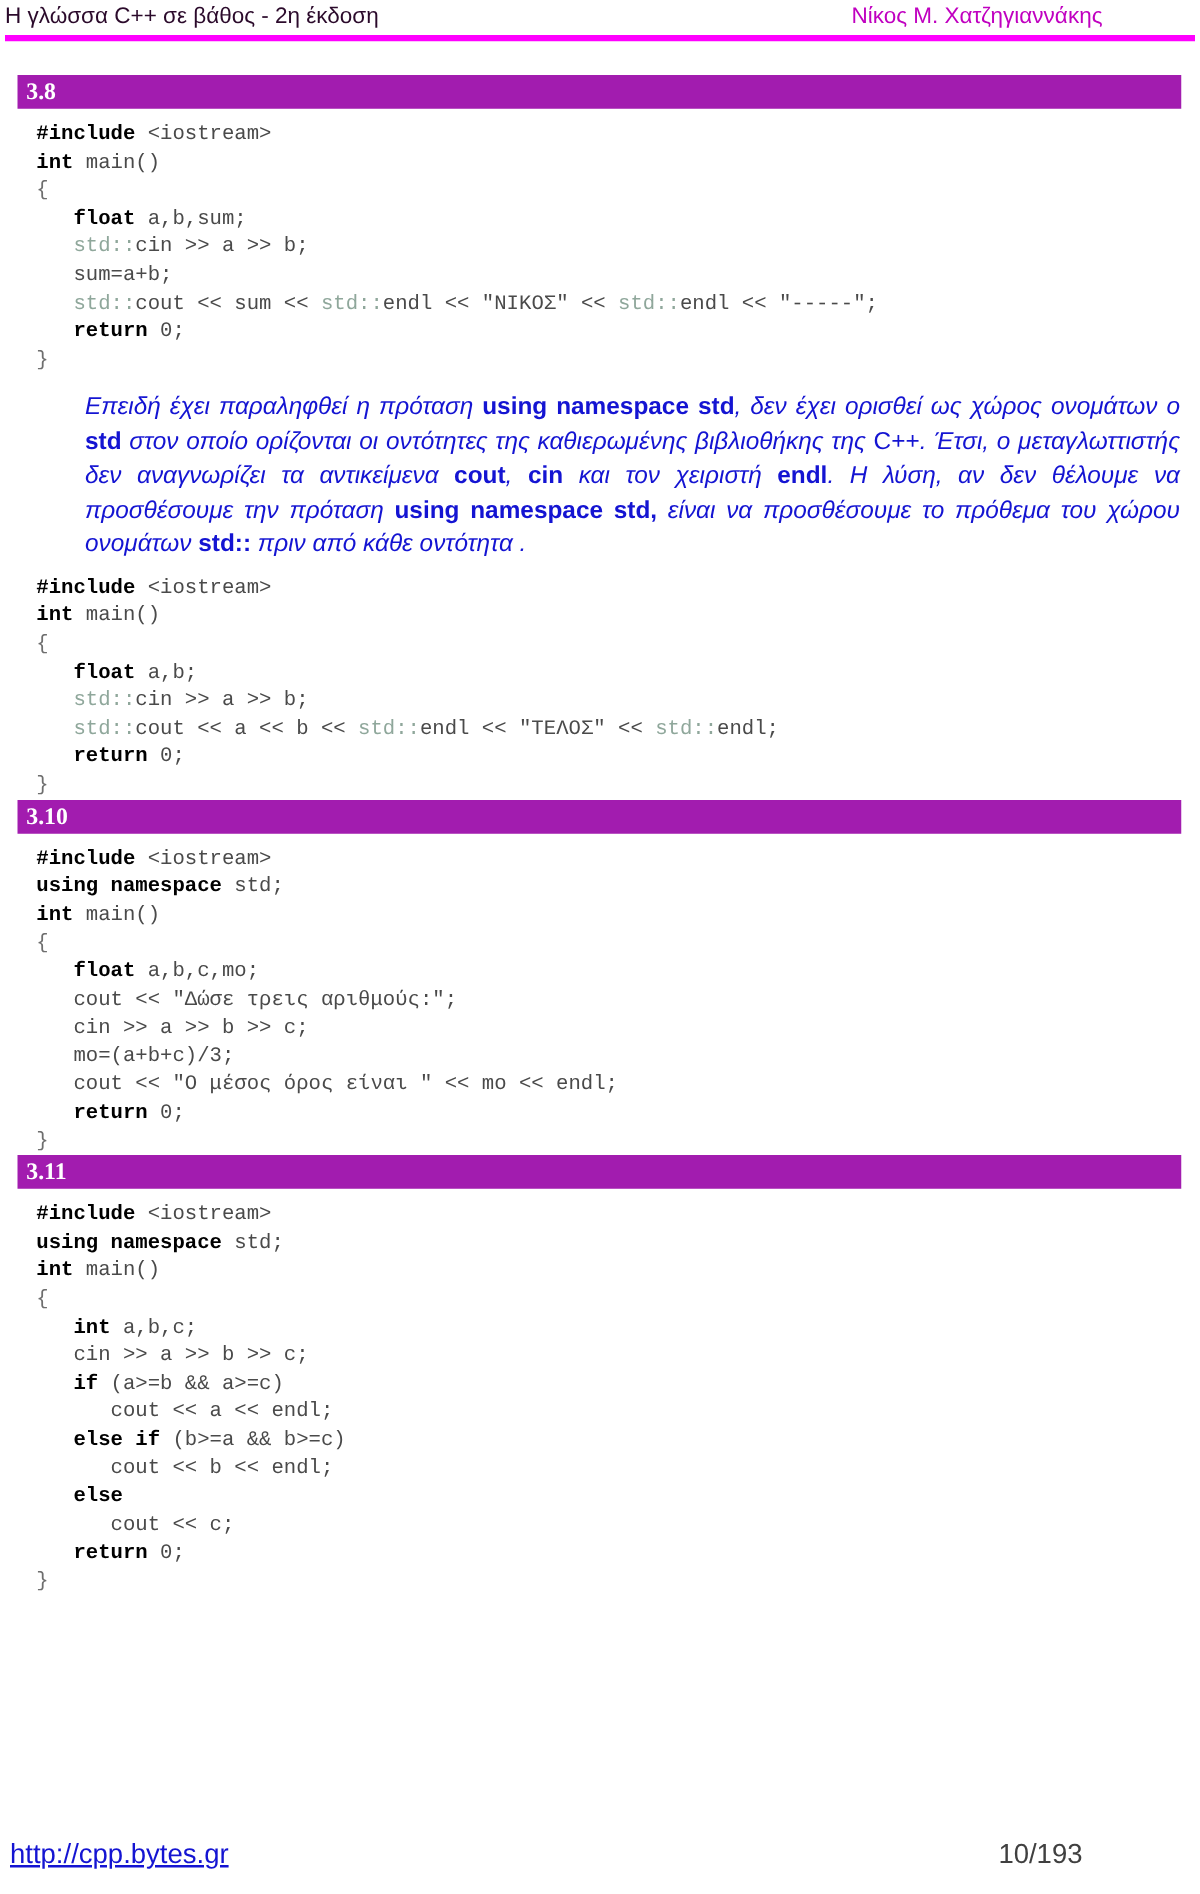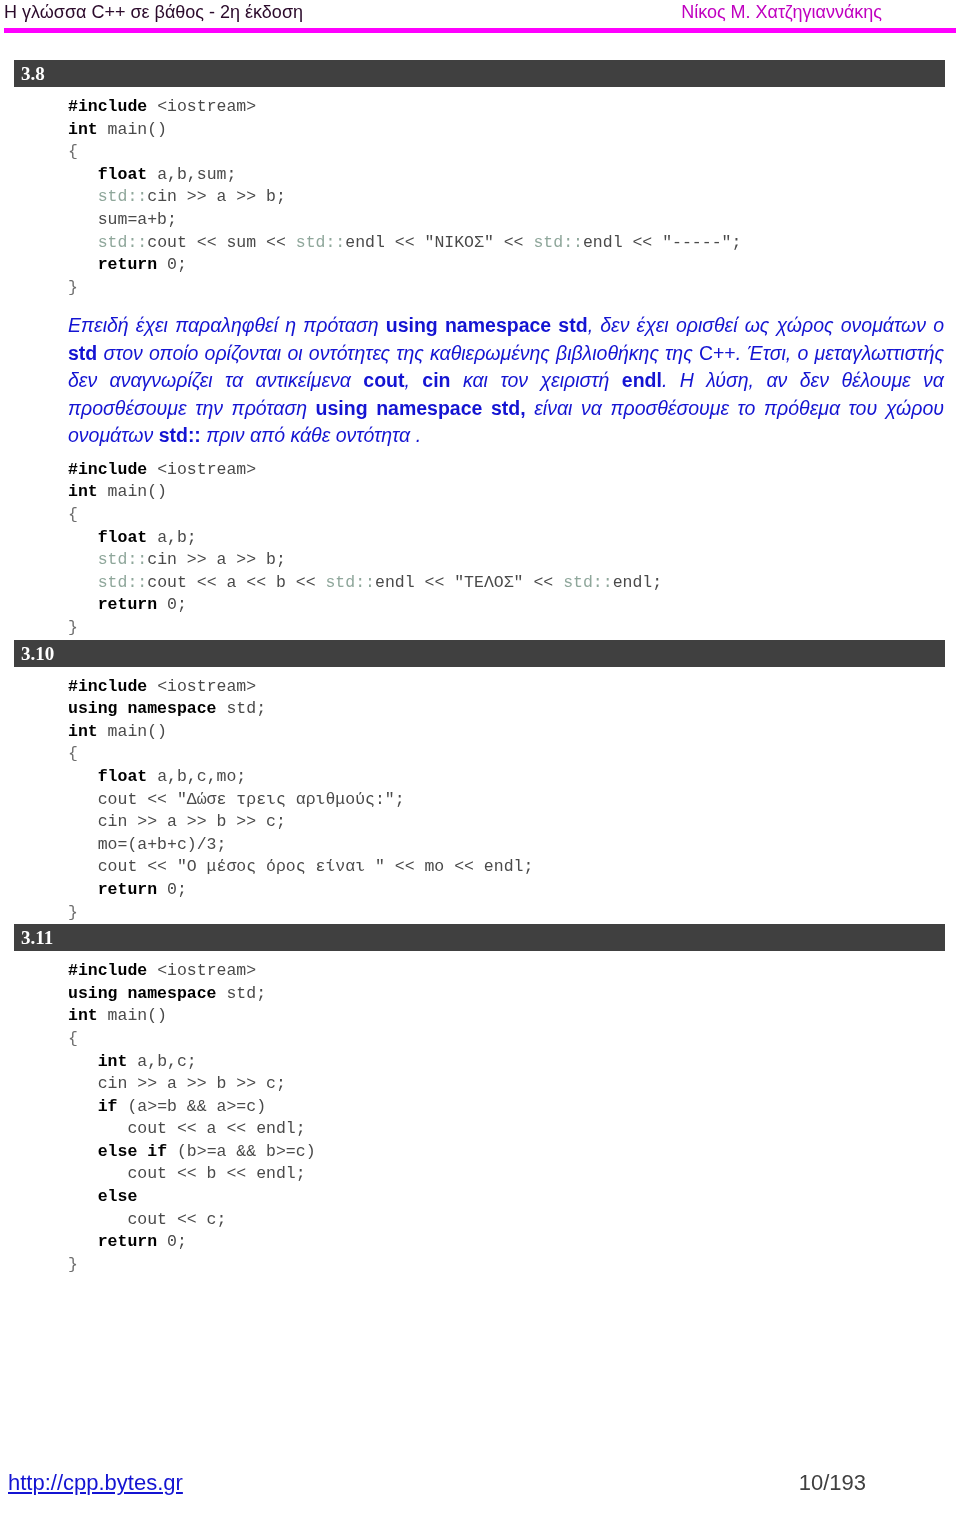--- a/index.html
+++ b/index.html
@@ -59,39 +59,39 @@
     width: 960px;
   }
 
   
   .section {
     position: relative;
   }
   .section-banner {
     margin-left: 14px;
     margin-right: 15px;
-    background: #404040;
+    background: #a21caf;
     height: 27px;
     display: flex;
     align-items: center;
     padding-left: 7px;
     box-sizing: border-box;
   }
   .section-banner .sec-num {
     color: #ffffff;
     font-family: "Liberation Serif", serif;
     font-weight: bold;
     font-size: 19px;
     line-height: 19px;
     letter-spacing: 0px;
   }
 
   
   .code-block {
-    margin-left: 68px;
+    margin-left: 29px;
     margin-top: 9px;
     font-family: "Liberation Mono", monospace;
     font-size: 16.5px;
     line-height: 22.6px;
     color: #4a4a4a;
     white-space: pre;
   }
   .code-block .ln {
     display: block;
     white-space: pre;

